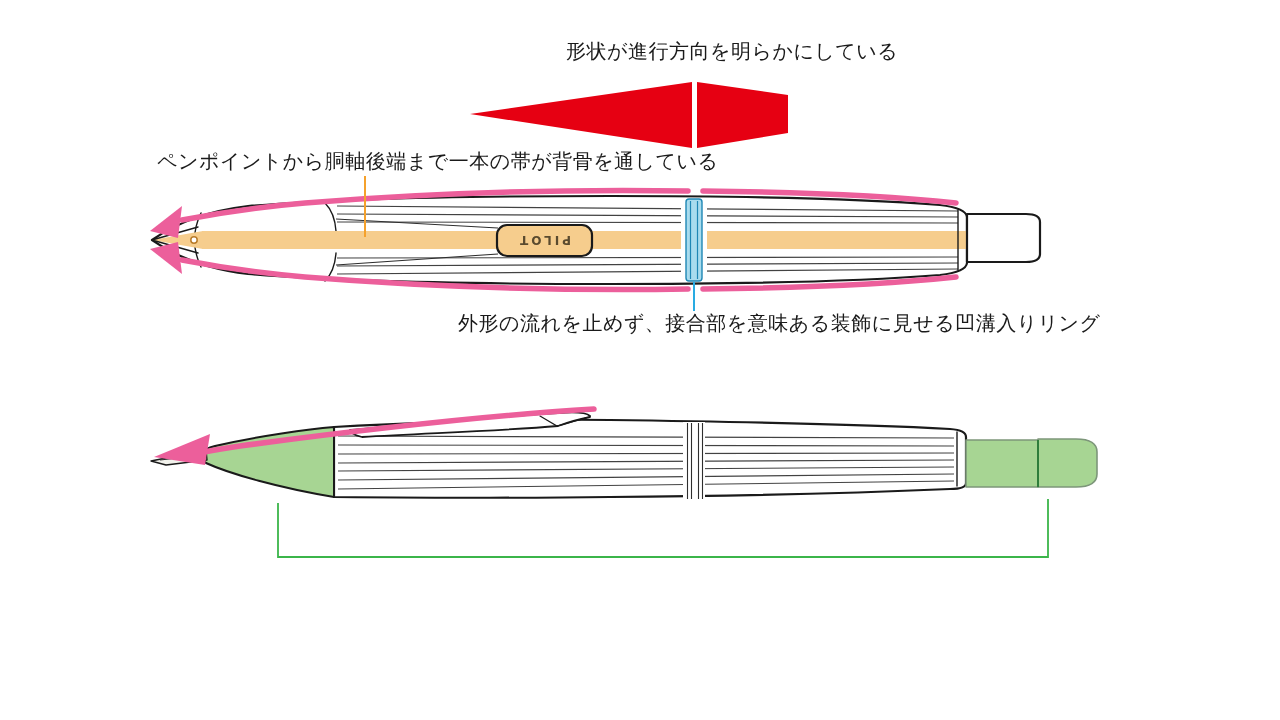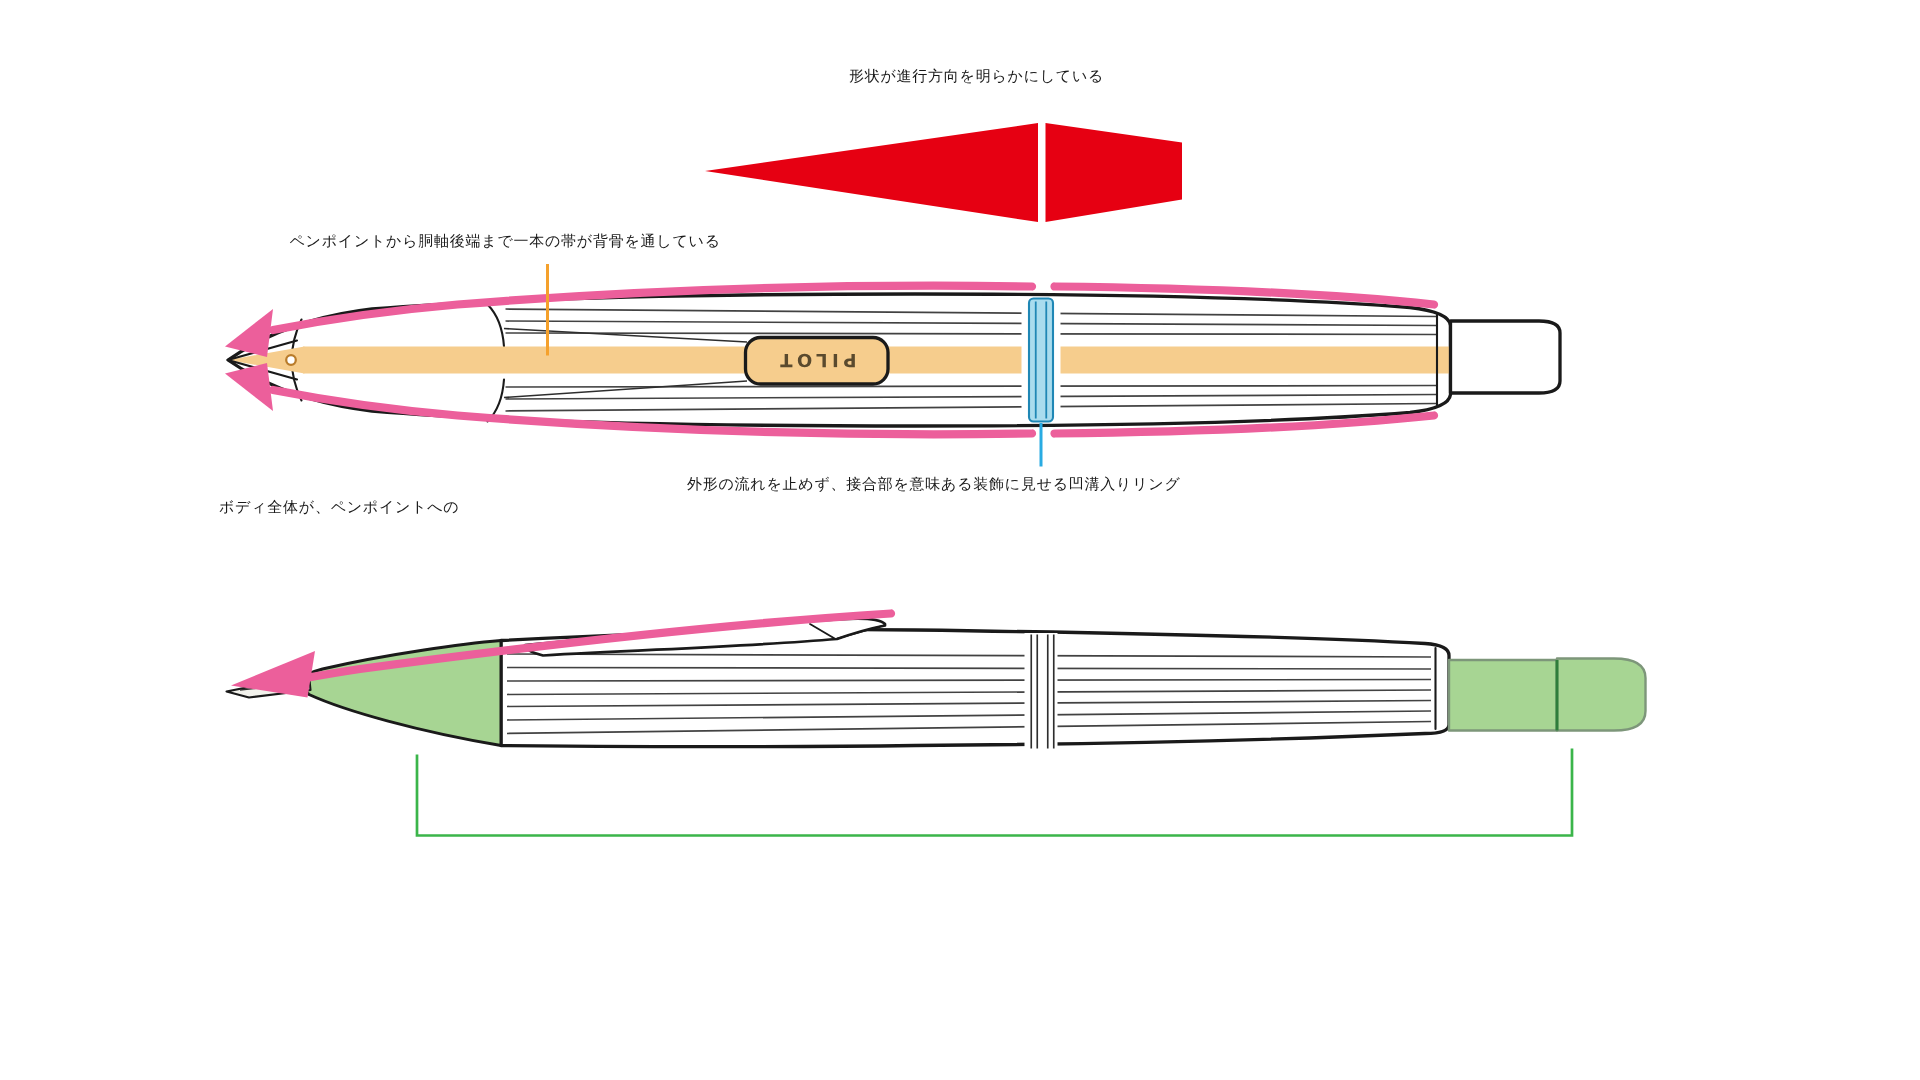--- a/index.html
+++ b/index.html
@@ -7,21 +7,21 @@
     width:1280px;height:720px;
     background:var(--background,#fff);
     font-family:"Liberation Sans","DejaVu Sans",sans-serif;
     overflow:hidden;
   }
   .canvas{position:relative;width:1280px;height:720px;}
   .canvas svg{position:absolute;left:0;top:0;}
   .label{
     position:absolute;
     color:var(--text,#1a1a1a);
-    font-size:10px;
+    font-size:20px;
     line-height:23px;
     letter-spacing:0.5px;
     white-space:nowrap;
   }
   
   .outline{fill:#ffffff;stroke:var(--outline,#1a1a1a);stroke-width:2.2;stroke-linejoin:round;}
   .thin{fill:none;stroke:var(--outline,#1a1a1a);stroke-width:1.4;stroke-linecap:round;}
   .hair{fill:none;stroke:#2e2e2e;stroke-width:1.1;}
   .stripe{fill:none;stroke:#2e2e2e;stroke-width:1.15;opacity:.9;}
   .redfill{fill:var(--red,#e60012);stroke:none;}
@@ -167,22 +167,21 @@
     <g>
       <path class="pinkline" d="M594,409 C480,416 360,430 240,446 Q220,449 204,452"></path>
       <polygon class="pinkfill" points="154,457 210,434 205,465"></polygon>
     </g>
 
     <path class="greenline" d="M278,503 L278,557 L1048,557 L1048,499"></path>
   </svg>
 
   <div class="label" style="left:566px;top:40px;">形状が進行方向を明らかにしている</div>
 
-  <div class="label" style="left:157px;top:150px;margin-left:36px;">ペンポイントから胴軸後端まで一本の帯が背骨を通している</div>
+  <div class="label" style="left:157px;top:150px;">ペンポイントから胴軸後端まで一本の帯が背骨を通している</div>
 
   <div class="label" style="left:146px;top:327px;">
-    <div>ボディ全体が、ペンポイントへの</div>
   </div>
 
   <div class="label" style="left:458px;top:312px;">外形の流れを止めず、接合部を意味ある装飾に見せる凹溝入りリング</div>
 
 
 </div>
 
 </body></html>

